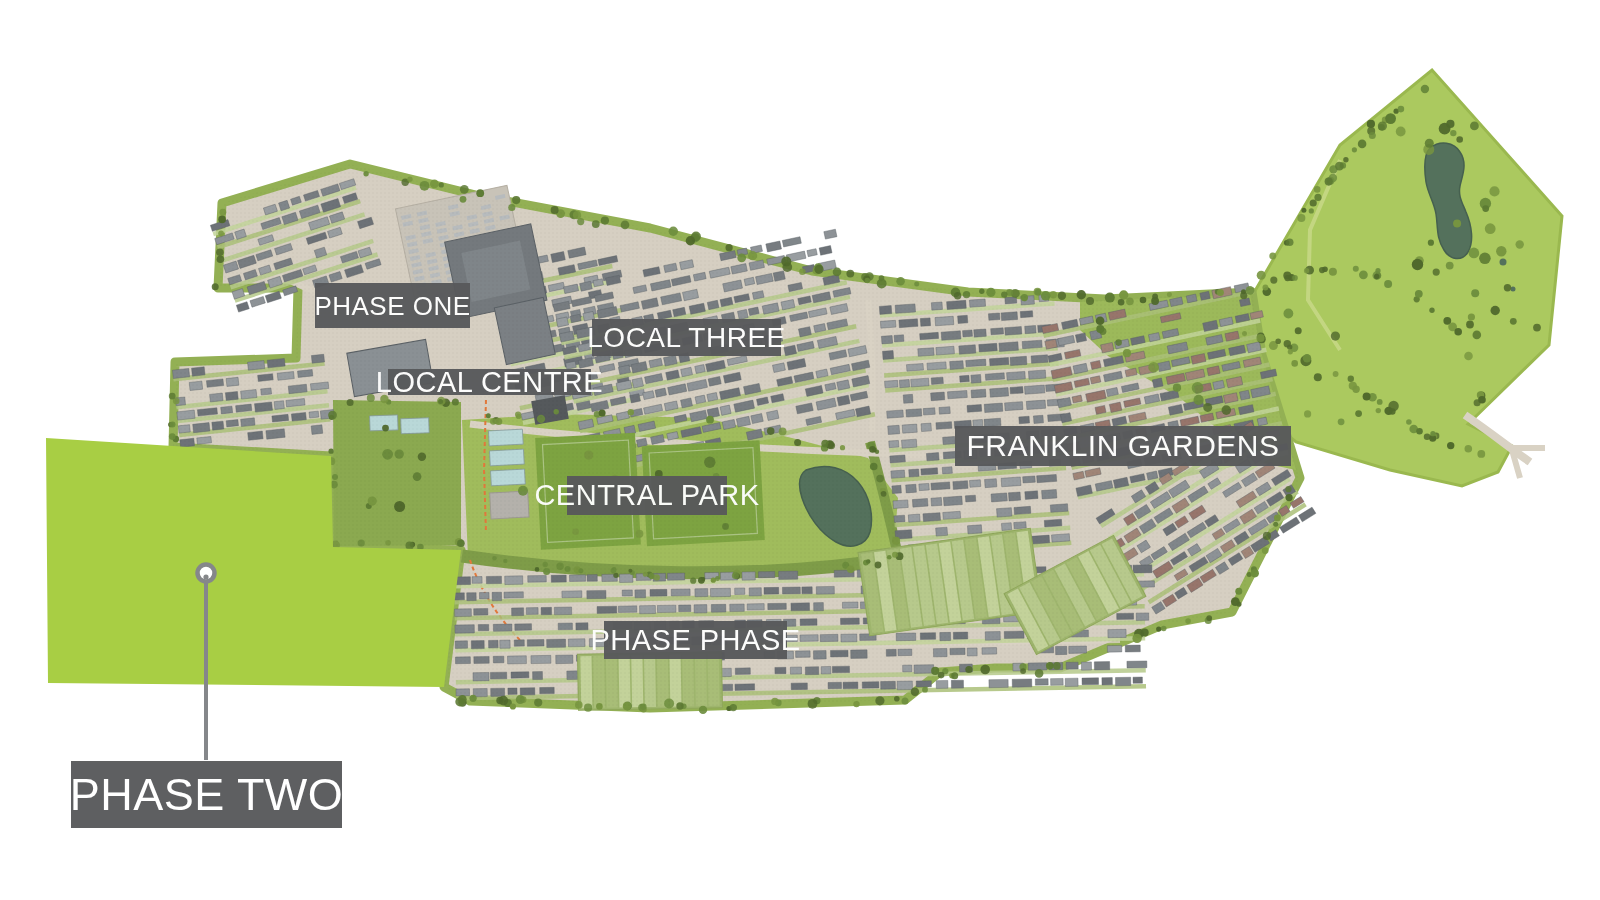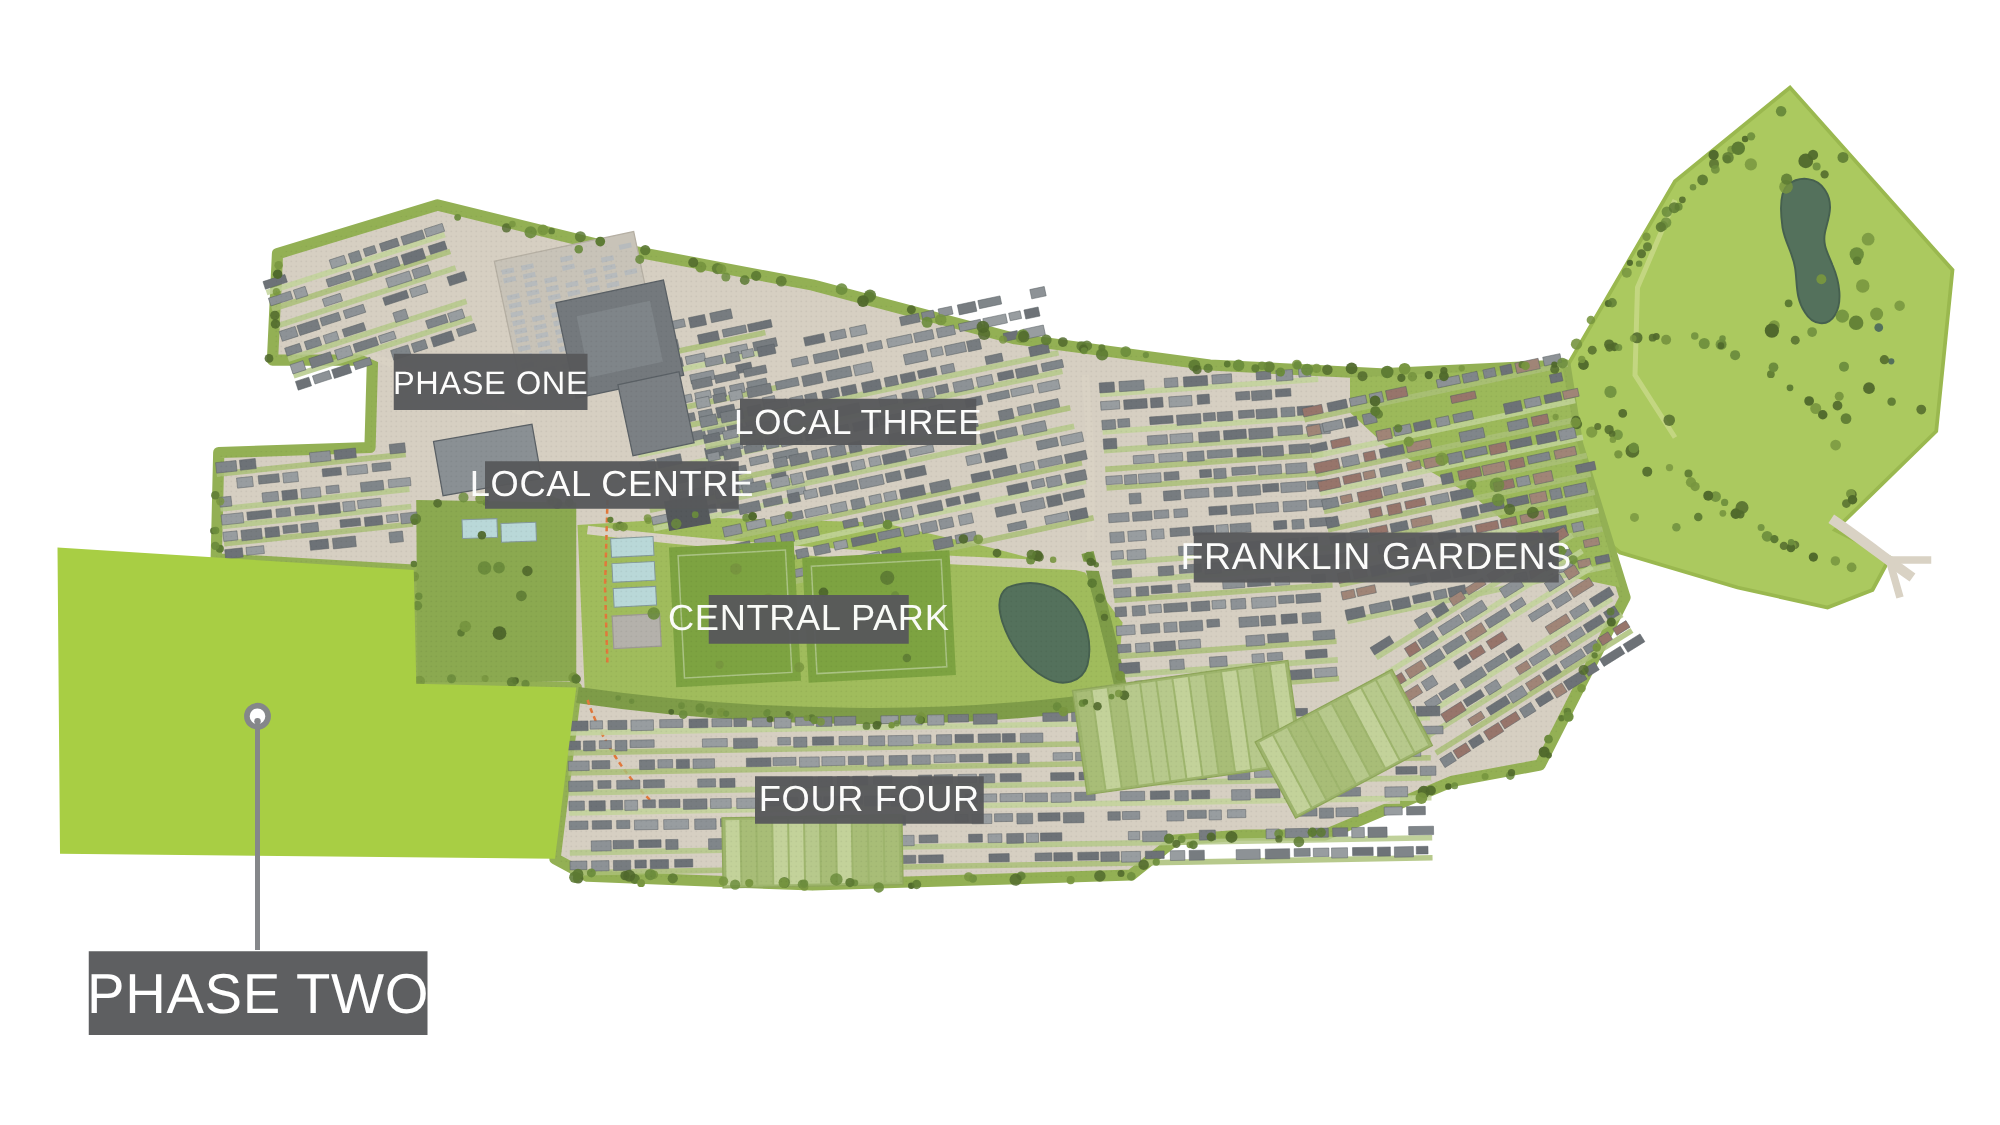--- a/index.html
+++ b/index.html
@@ -1598,18 +1598,18 @@
 
     <g>
       <line x1="206" y1="582" x2="206" y2="760" stroke="var(--pin-color)" stroke-width="4"></line>
       <circle cx="206" cy="573" r="8.5" fill="#ffffff" stroke="var(--pin-color)" stroke-width="4.5"></circle>
       <circle cx="206" cy="577" r="2.6" fill="var(--pin-color)"></circle>
     </g>
   </svg>
 
   <div class="map-label" style="left:315px;top:283px;width:155px;height:45px;font-size:26px;">PHASE ONE</div>
   <div class="map-label" style="left:592px;top:319px;width:189px;height:37px;font-size:28px;">LOCAL THREE</div>
-  <div class="map-label" style="left:388px;top:369px;width:203px;height:38px;font-size:29px;">LOCAL CENTRE</div>
+  <div class="map-label" style="left:388px;top:369px;width:203px;height:26px;font-size:29px;">LOCAL CENTRE</div>
   <div class="map-label" style="left:567px;top:476px;width:160px;height:39px;font-size:29px;">CENTRAL PARK</div>
-  <div class="map-label" style="left:955px;top:426px;width:292px;height:40px;font-size:30px;">FRANKLIN GARDENS</div>
-  <div class="map-label" style="left:604px;top:621px;width:183px;height:38px;font-size:29px;">FOUR FOUR</div>
+  <div class="map-label" style="left:955px;top:426px;width:336px;height:40px;font-size:30px;">FRANKLIN GARDENS</div>
+  <div class="map-label" style="left:604px;top:621px;width:183px;height:38px;font-size:29px;">PHASE PHASE</div>
   <div class="map-label" style="left:71px;top:761px;width:271px;height:67px;font-size:45px;">PHASE TWO</div>
 </div>
 
 </body></html>

